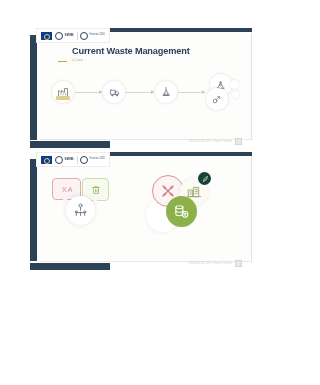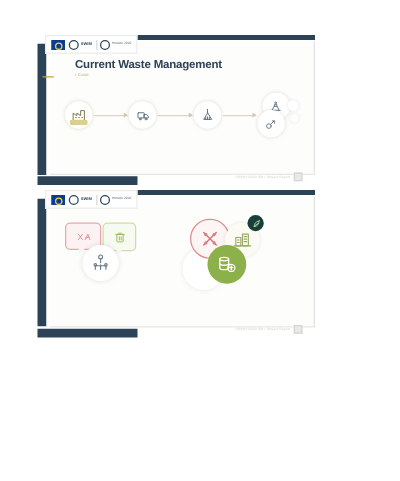--- a/index.html
+++ b/index.html
@@ -118,24 +118,24 @@
   .logo-text-2 {
     font-size: 2.6px;
     color: #51667a;
     white-space: nowrap;
     line-height: 1.15;
   }
 
   
   .title-row {
     position: absolute;
-    left: 4px; top: 18px;
+    left: 28px; top: 18px;
     display: flex;
     align-items: flex-end;
-    gap: 17px;
+    gap: 5px;
   }
   .title-dash {
     width: 9px; height: 1.2px;
     background: #c9a227;
     margin-top: 6px;
     flex: none;
   }
   .slide-title {
     font-size: 9.2px;
     font-weight: bold;

